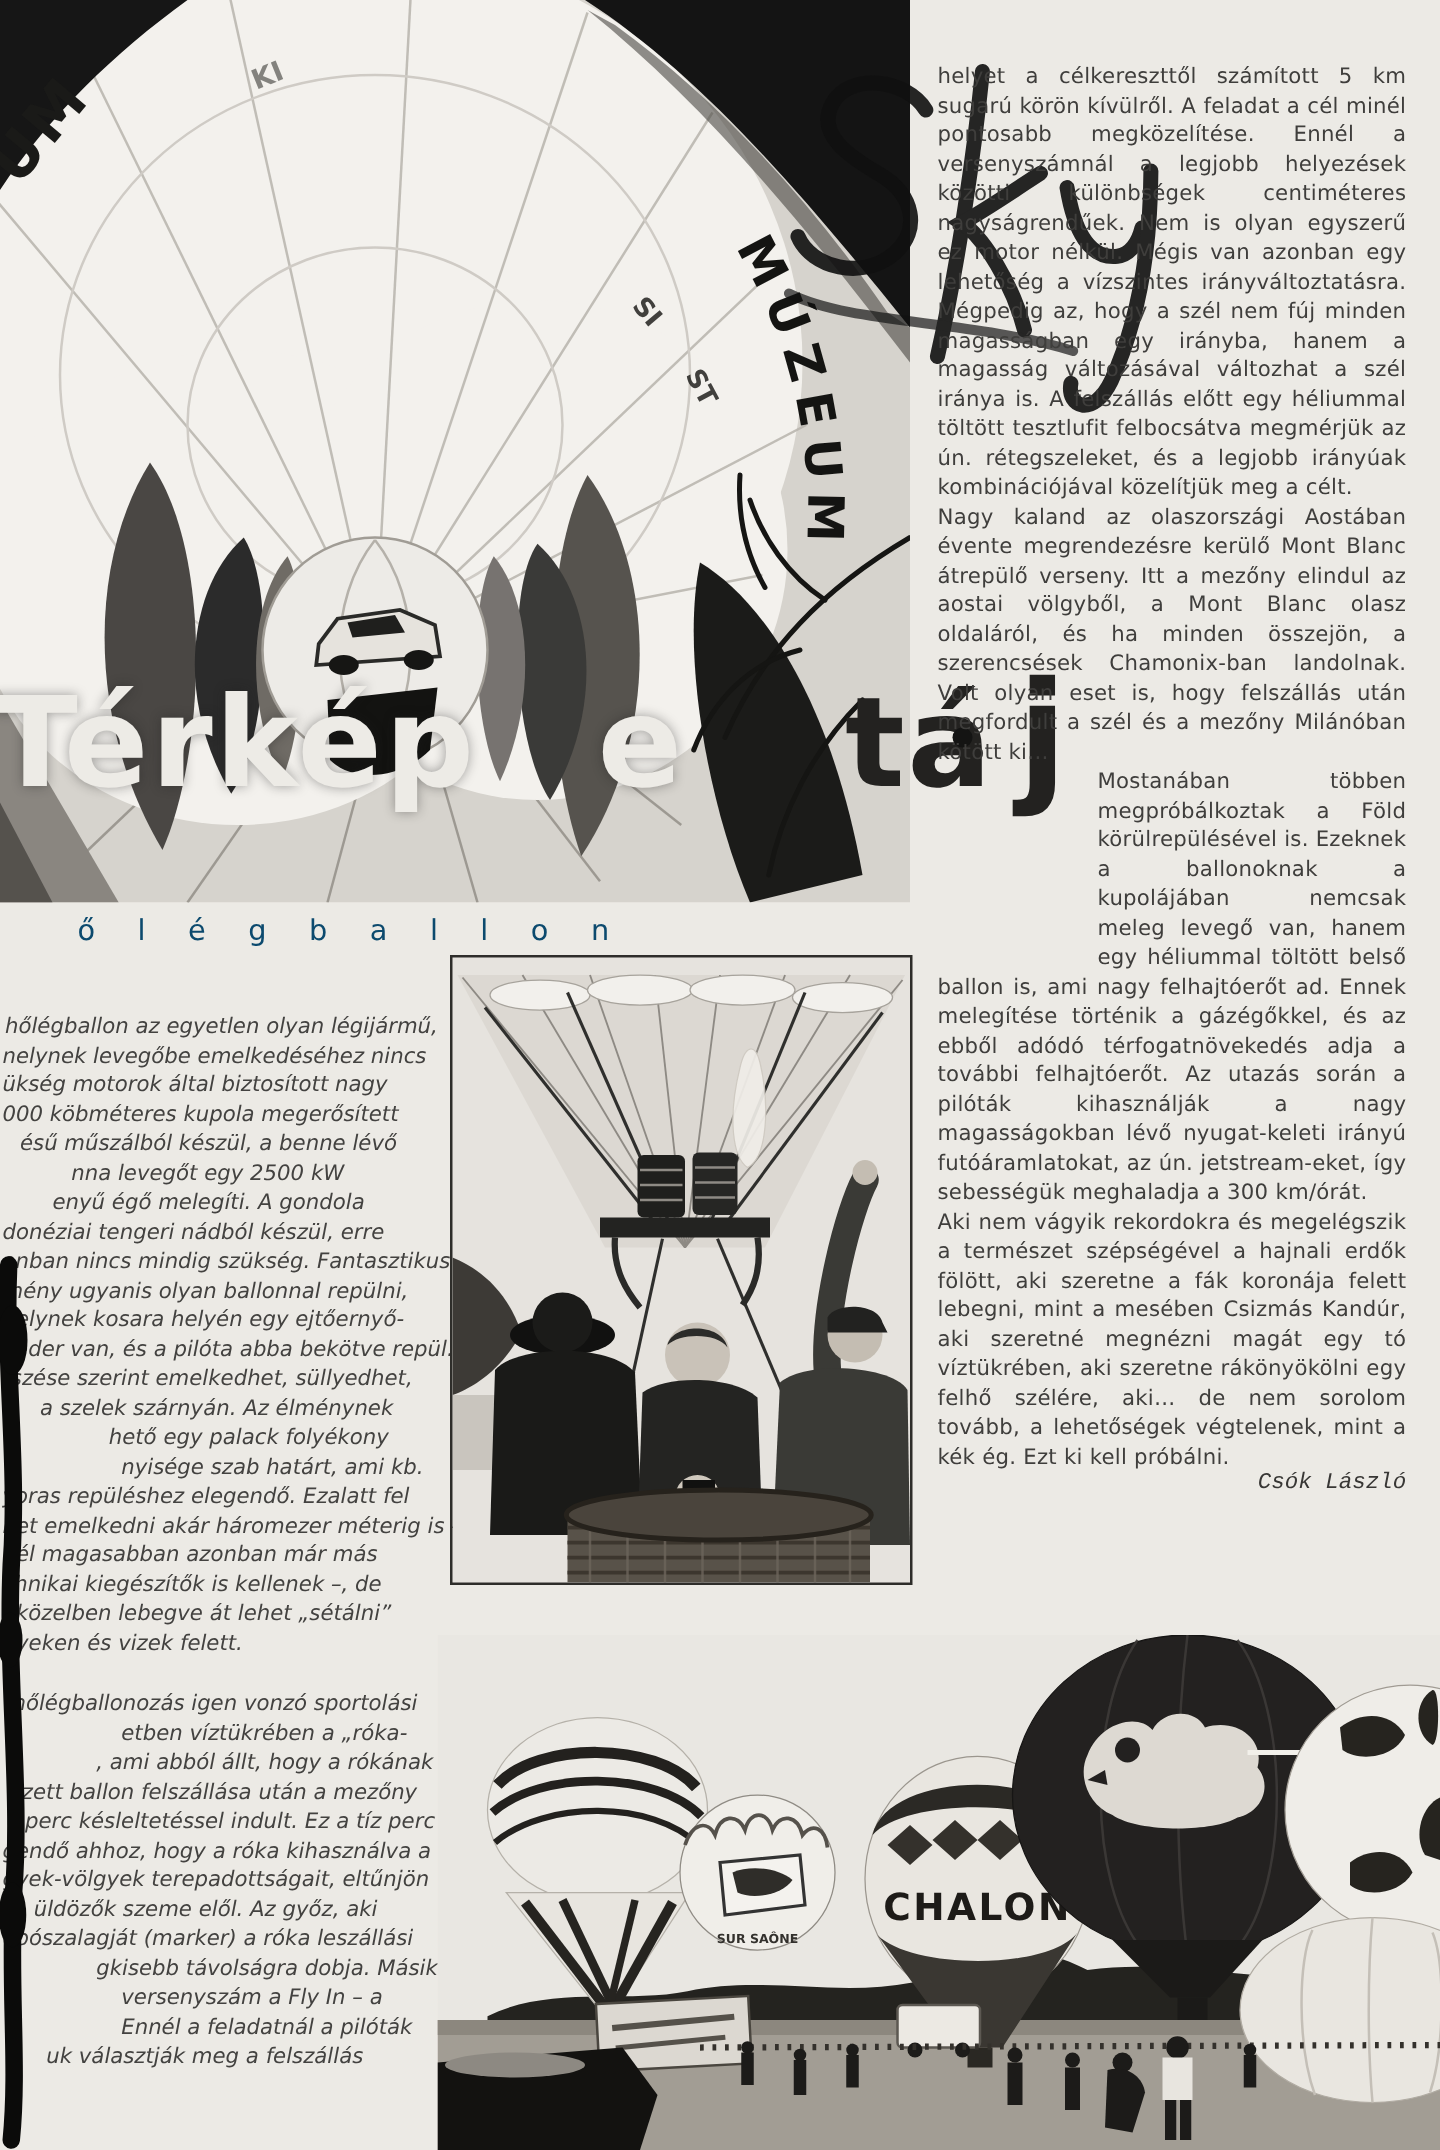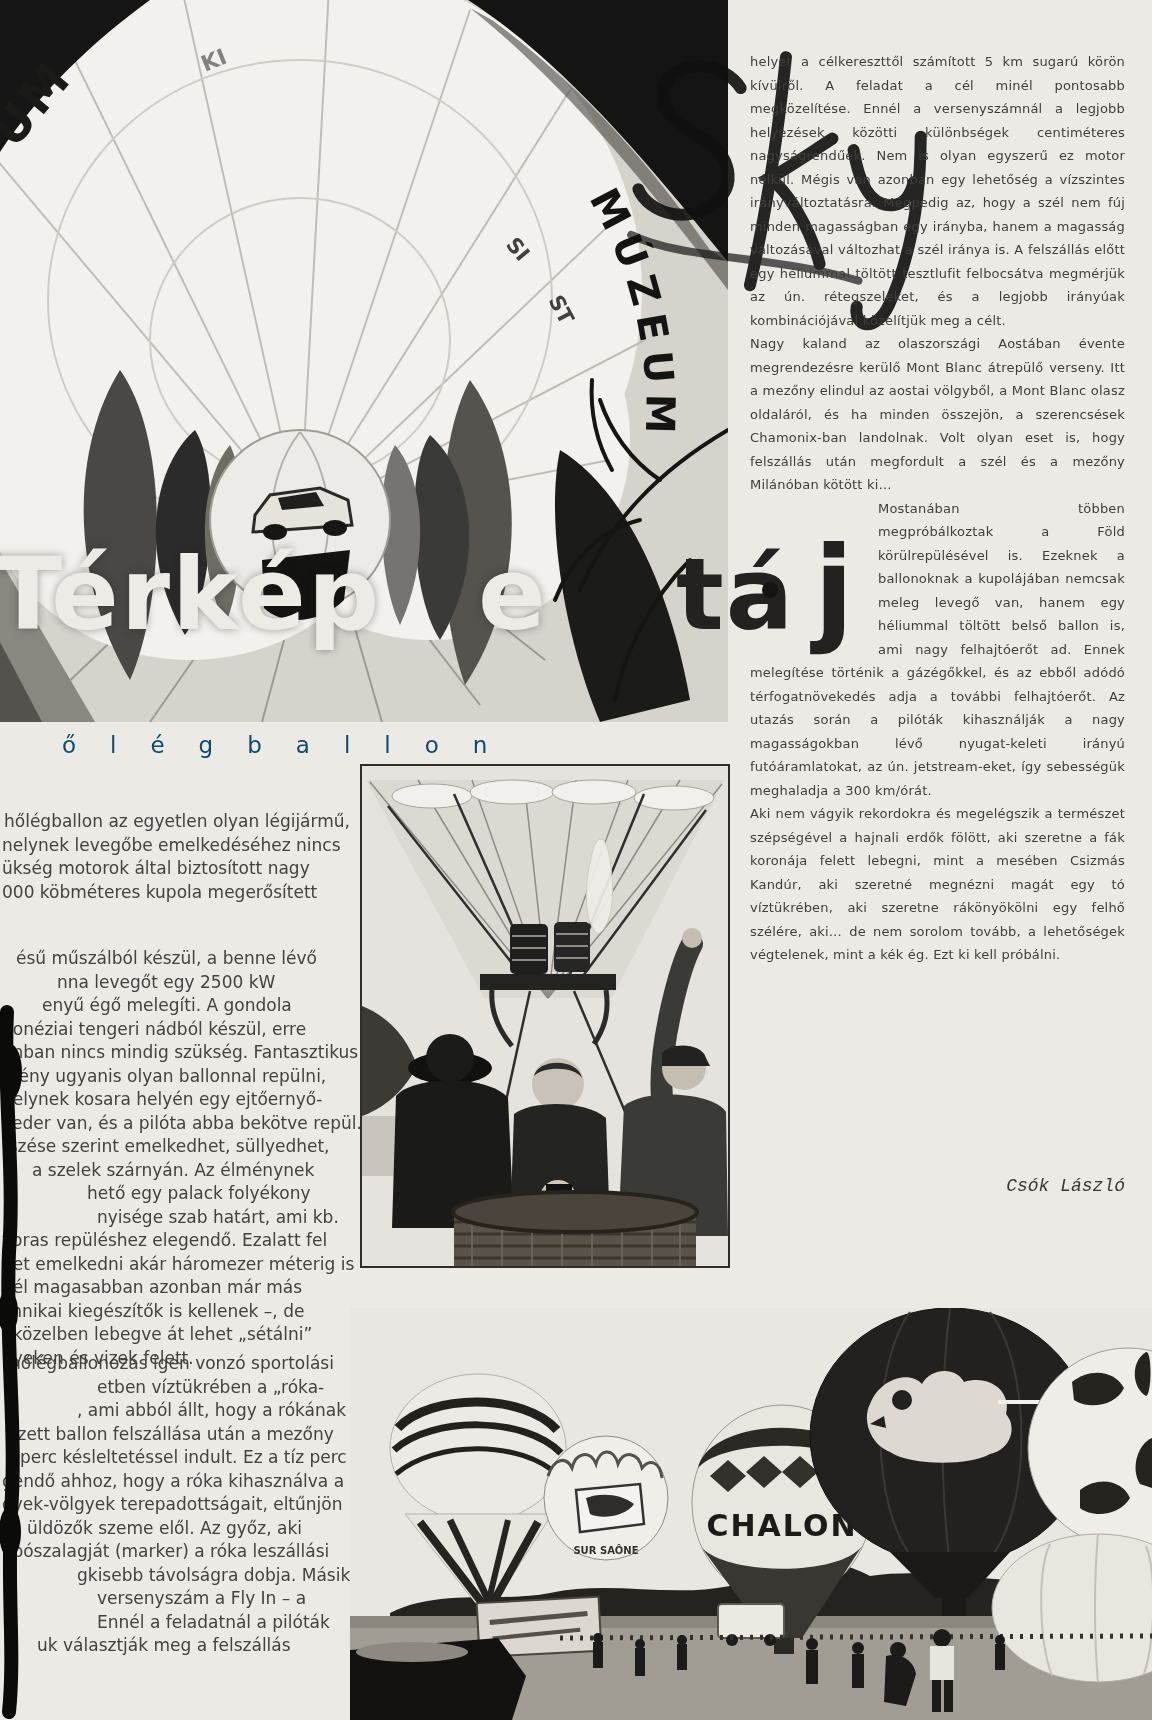--- a/index.html
+++ b/index.html
@@ -26,30 +26,30 @@
   
   .subtitle{position:absolute;left:62px;top:732px;font-size:23px;color:#0c4a6e;
             letter-spacing:34px;white-space:nowrap;}
 
   
   #sky-scrawl{position:absolute;left:628px;top:50px;width:330px;height:300px;
               transform:rotate(4deg);overflow:visible;pointer-events:none;}
 
   
   .right-col{position:absolute;left:750px;top:50px;width:375px;
-             font-size:13px;line-height:23.5px;text-align:justify;
+             font-size:17px;line-height:23.5px;text-align:justify;
              letter-spacing:.2px;color:#3f3e3c;}
   .right-col p{margin:0;}
   .j-indent{float:left;width:128px;height:142px;}
   .bullet-dot{position:absolute;left:762px;top:582px;width:16px;height:16px;
               border-radius:50%;background:#141413;}
   .author{position:absolute;left:750px;top:1176px;width:375px;text-align:right;
           font-style:italic;font-size:18px;color:#383735;font-family:Liberation Mono, monospace;}
 
-  .left-col{position:absolute;left:2px;width:346px;font-size:17px;color:#434240;}
+  .left-col{position:absolute;left:2px;width:346px;font-size:17px;color:#434240;font-style:italic;}
   #left-block-a{top:810px;}
   #left-block-b{top:1352px;}
   .lline{height:23.5px;line-height:23.5px;white-space:nowrap;overflow:visible;}
 
   
   #gutter-bar{position:absolute;left:0;top:1012px;width:30px;height:700px;overflow:visible;}
 </style>
 </head>
 <body>
 
@@ -155,21 +155,21 @@
   <div class="title-seg title-dark" id="title-j">j</div>
   <div class="bullet-dot"></div>
 
   <div class="subtitle">őlégballon</div>
 
   <div class="left-col" id="left-block-a">
       <div class="lline" style="padding-left: 2px;">hőlégballon az egyetlen olyan légijármű,</div>
       <div class="lline">nelynek levegőbe emelkedéséhez nincs</div>
       <div class="lline">ükség motorok által biztosított nagy</div>
       <div class="lline">000 köbméteres kupola megerősített</div>
-      <div class="lline" style="padding-left: 14px; margin-top: 43px;">ésű műszálból készül, a benne lévő</div>
+      <div class="lline" style="padding-left: 14px;">ésű műszálból készül, a benne lévő</div>
       <div class="lline" style="padding-left: 55px;">nna levegőt egy 2500 kW</div>
       <div class="lline" style="padding-left: 40px;">enyű égő melegíti. A gondola</div>
       <div class="lline">donéziai tengeri nádból készül, erre</div>
       <div class="lline">onban nincs mindig szükség. Fantasztikus</div>
       <div class="lline">mény ugyanis olyan ballonnal repülni,</div>
       <div class="lline">nelynek kosara helyén egy ejtőernyő-</div>
       <div class="lline">veder van, és a pilóta abba bekötve repül.</div>
       <div class="lline">tszése szerint emelkedhet, süllyedhet,</div>
       <div class="lline" style="padding-left: 30px;">a szelek szárnyán. Az élménynek</div>
       <div class="lline" style="padding-left: 85px;">hető egy palack folyékony</div>

